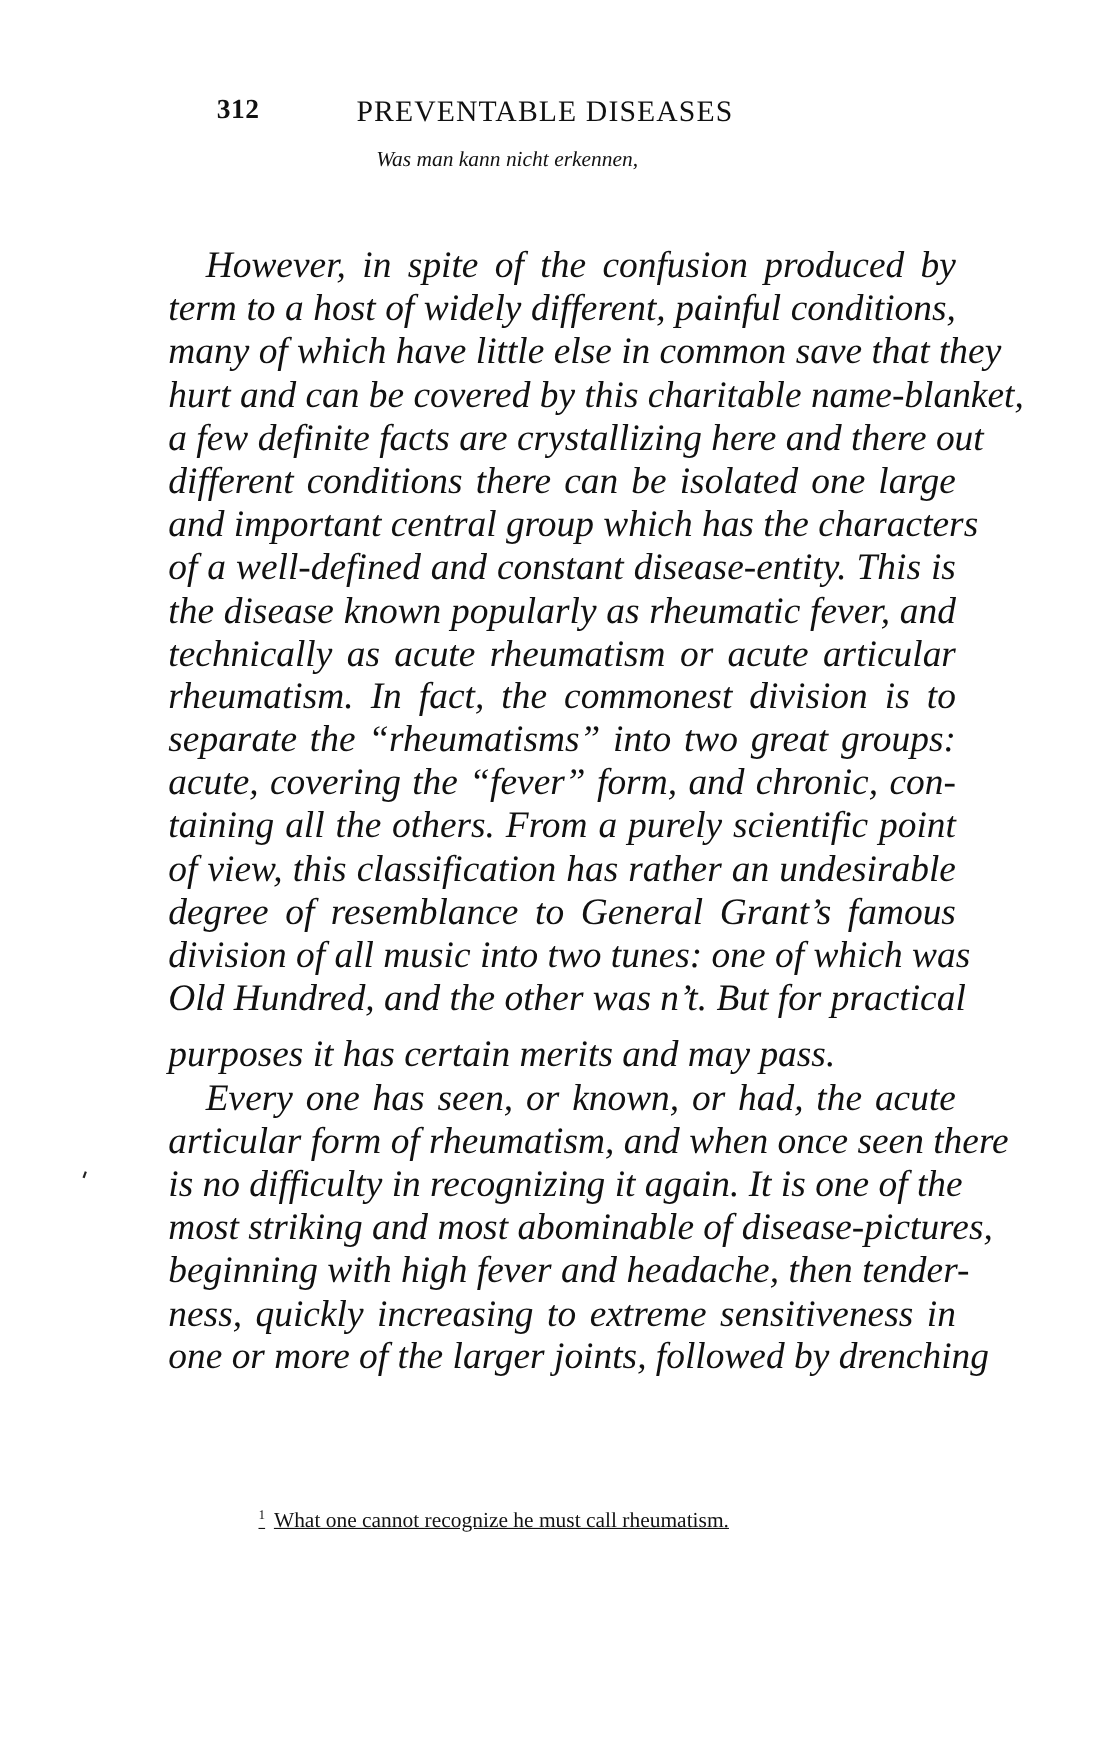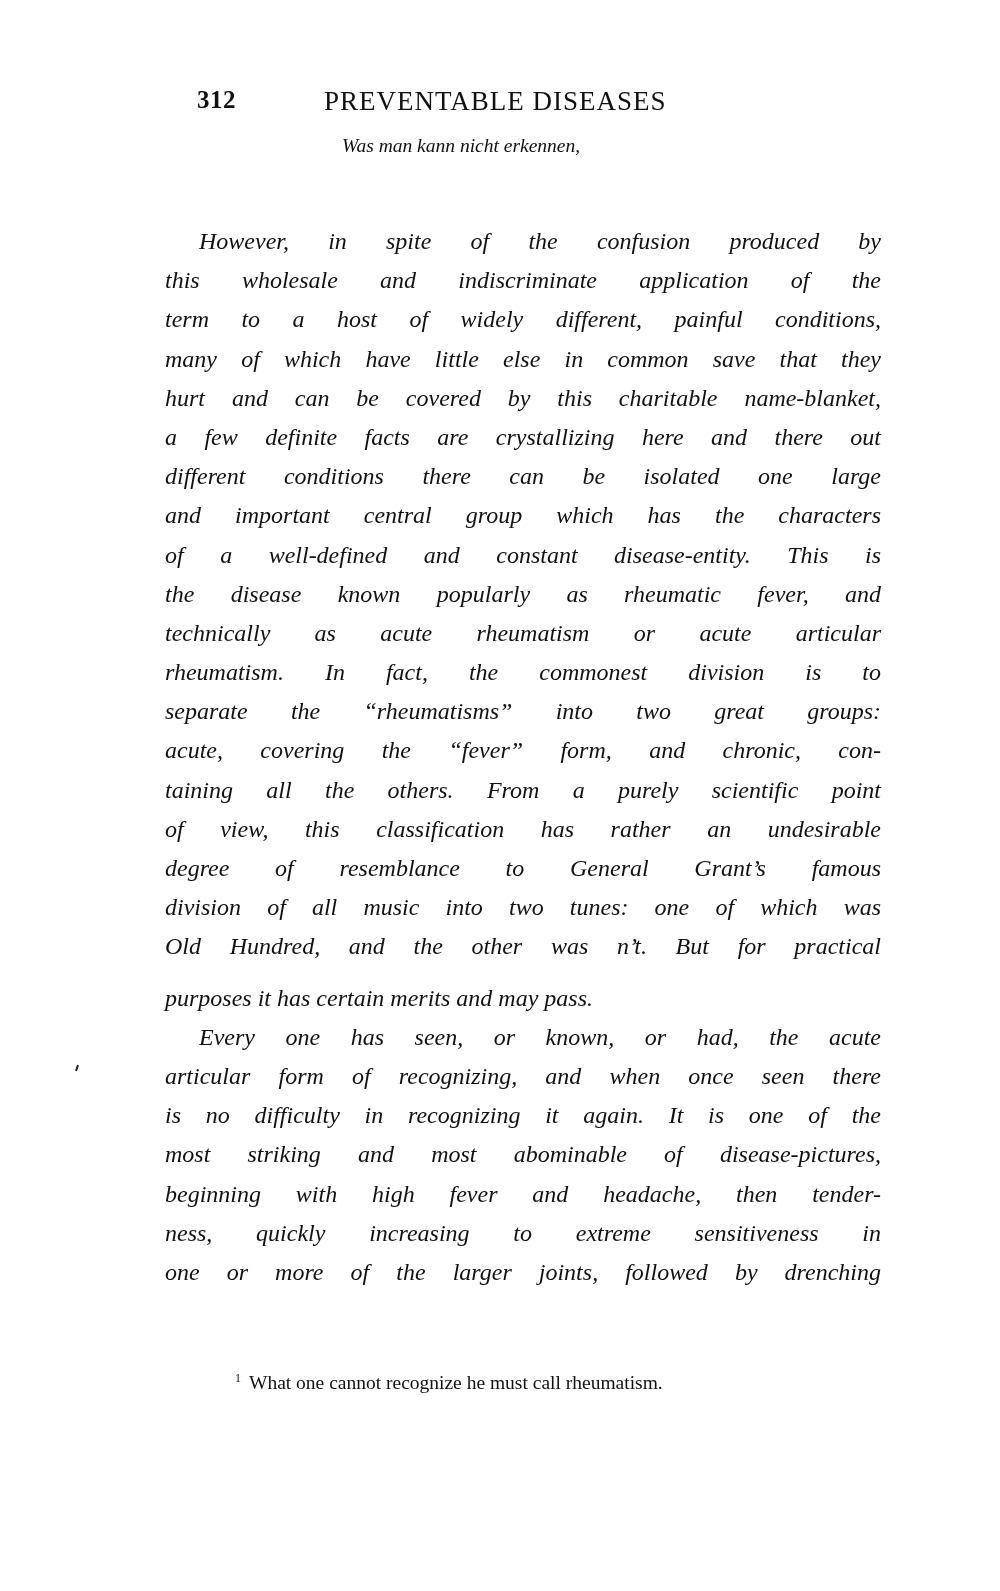--- a/index.html
+++ b/index.html
@@ -12,32 +12,32 @@
     font-size: 27px; letter-spacing: 0.5px;
   }
   .page-number { position: absolute; left: 0; top: 0; font-weight: bold; font-size: 25px; margin-left: 32px; }
   .running-title { position: absolute; left: 159px; top: 0; font-size: 27px; letter-spacing: 1px; }
   .epigraph {
     position: absolute; top: 134px; left: 342px; font-size: 19.5px; line-height: 24px;
   }
   .epigraph .line { display: block; white-space: nowrap; }
   sup { font-size: 11px; vertical-align: 8px; line-height: 0; }
   .body-text {
-    position: absolute; top: 222px; left: 165px; width: 716px;
-    font-size: 24px; line-height: 39.2px;
+    position: absolute; top: 222px; left: 153px; width: 716px;
+    font-size: 34px; line-height: 39.2px;
   }
   .line {
     display: block; white-space: nowrap; text-align: justify; text-align-last: justify;
     height: 39.2px;
     font-style: italic;
   }
   .line.last { text-align-last: left; margin-top: 12px; }
   .line.indent { padding-left: 34px; }
   .footnote {
-    position: absolute; top: 1372px; left: 235px; font-size: 19.5px; white-space: nowrap;
+    position: absolute; top: 1372px; left: 235px; font-size: 19.5px; white-space: nowrap; text-decoration: underline;
   }
   .footnote sup { font-size: 12px; vertical-align: 7px; margin-right: 8px; }
   .stray-mark {
     position: absolute; left: 76px; top: 1065px; width: 2px; height: 6px;
     background: #222; transform: rotate(20deg);
   }
 </style>
 </head>
 <body>
 
@@ -46,21 +46,20 @@
   <span class="running-title">PREVENTABLE DISEASES</span>
 </div>
 
 <div class="epigraph">
   <span class="line"><span>Was man kann nicht erkennen,</span></span>
 </div>
 
 <div class="body-text">
   <div>
     <span class="line indent">However, in spite of the confusion produced by</span>
-    <span class="line">this wholesale and indiscriminate application of the</span>
     <span class="line">term to a host of widely different, painful conditions,</span>
     <span class="line">many of which have little else in common save that they</span>
     <span class="line">hurt and can be covered by this charitable name-blanket,</span>
     <span class="line">a few definite facts are crystallizing here and there out</span>
     <span class="line">different conditions there can be isolated one large</span>
     <span class="line">and important central group which has the characters</span>
     <span class="line">of a well-defined and constant disease-entity.  This is</span>
     <span class="line">the disease known popularly as rheumatic fever, and</span>
     <span class="line">technically as acute rheumatism or acute articular</span>
     <span class="line">rheumatism.  In fact, the commonest division is to</span>
@@ -68,21 +67,21 @@
     <span class="line">acute, covering the “fever” form, and chronic, con-</span>
     <span class="line">taining all the others.  From a purely scientific point</span>
     <span class="line">of view, this classification has rather an undesirable</span>
     <span class="line">degree of resemblance to General Grant’s famous</span>
     <span class="line">division of all music into two tunes: one of which was</span>
     <span class="line">Old Hundred, and the other was n’t.  But for practical</span>
     <span class="line last">purposes it has certain merits and may pass.</span>
   </div>
   <div>
     <span class="line indent">Every one has seen, or known, or had, the acute</span>
-    <span class="line">articular form of recognizing, and when once seen there</span>
+    <span class="line">articular form of rheumatism, and when once seen there</span>
     <span class="line">is no difficulty in recognizing it again.  It is one of the</span>
     <span class="line">most striking and most abominable of disease-pictures,</span>
     <span class="line">beginning with high fever and headache, then tender-</span>
     <span class="line">ness, quickly increasing to extreme sensitiveness in</span>
     <span class="line">one or more of the larger joints, followed by drenching</span>
   </div>
 </div>
 
 <div class="footnote">
   <sup>1</sup><span>What one cannot recognize he must call rheumatism.</span>

